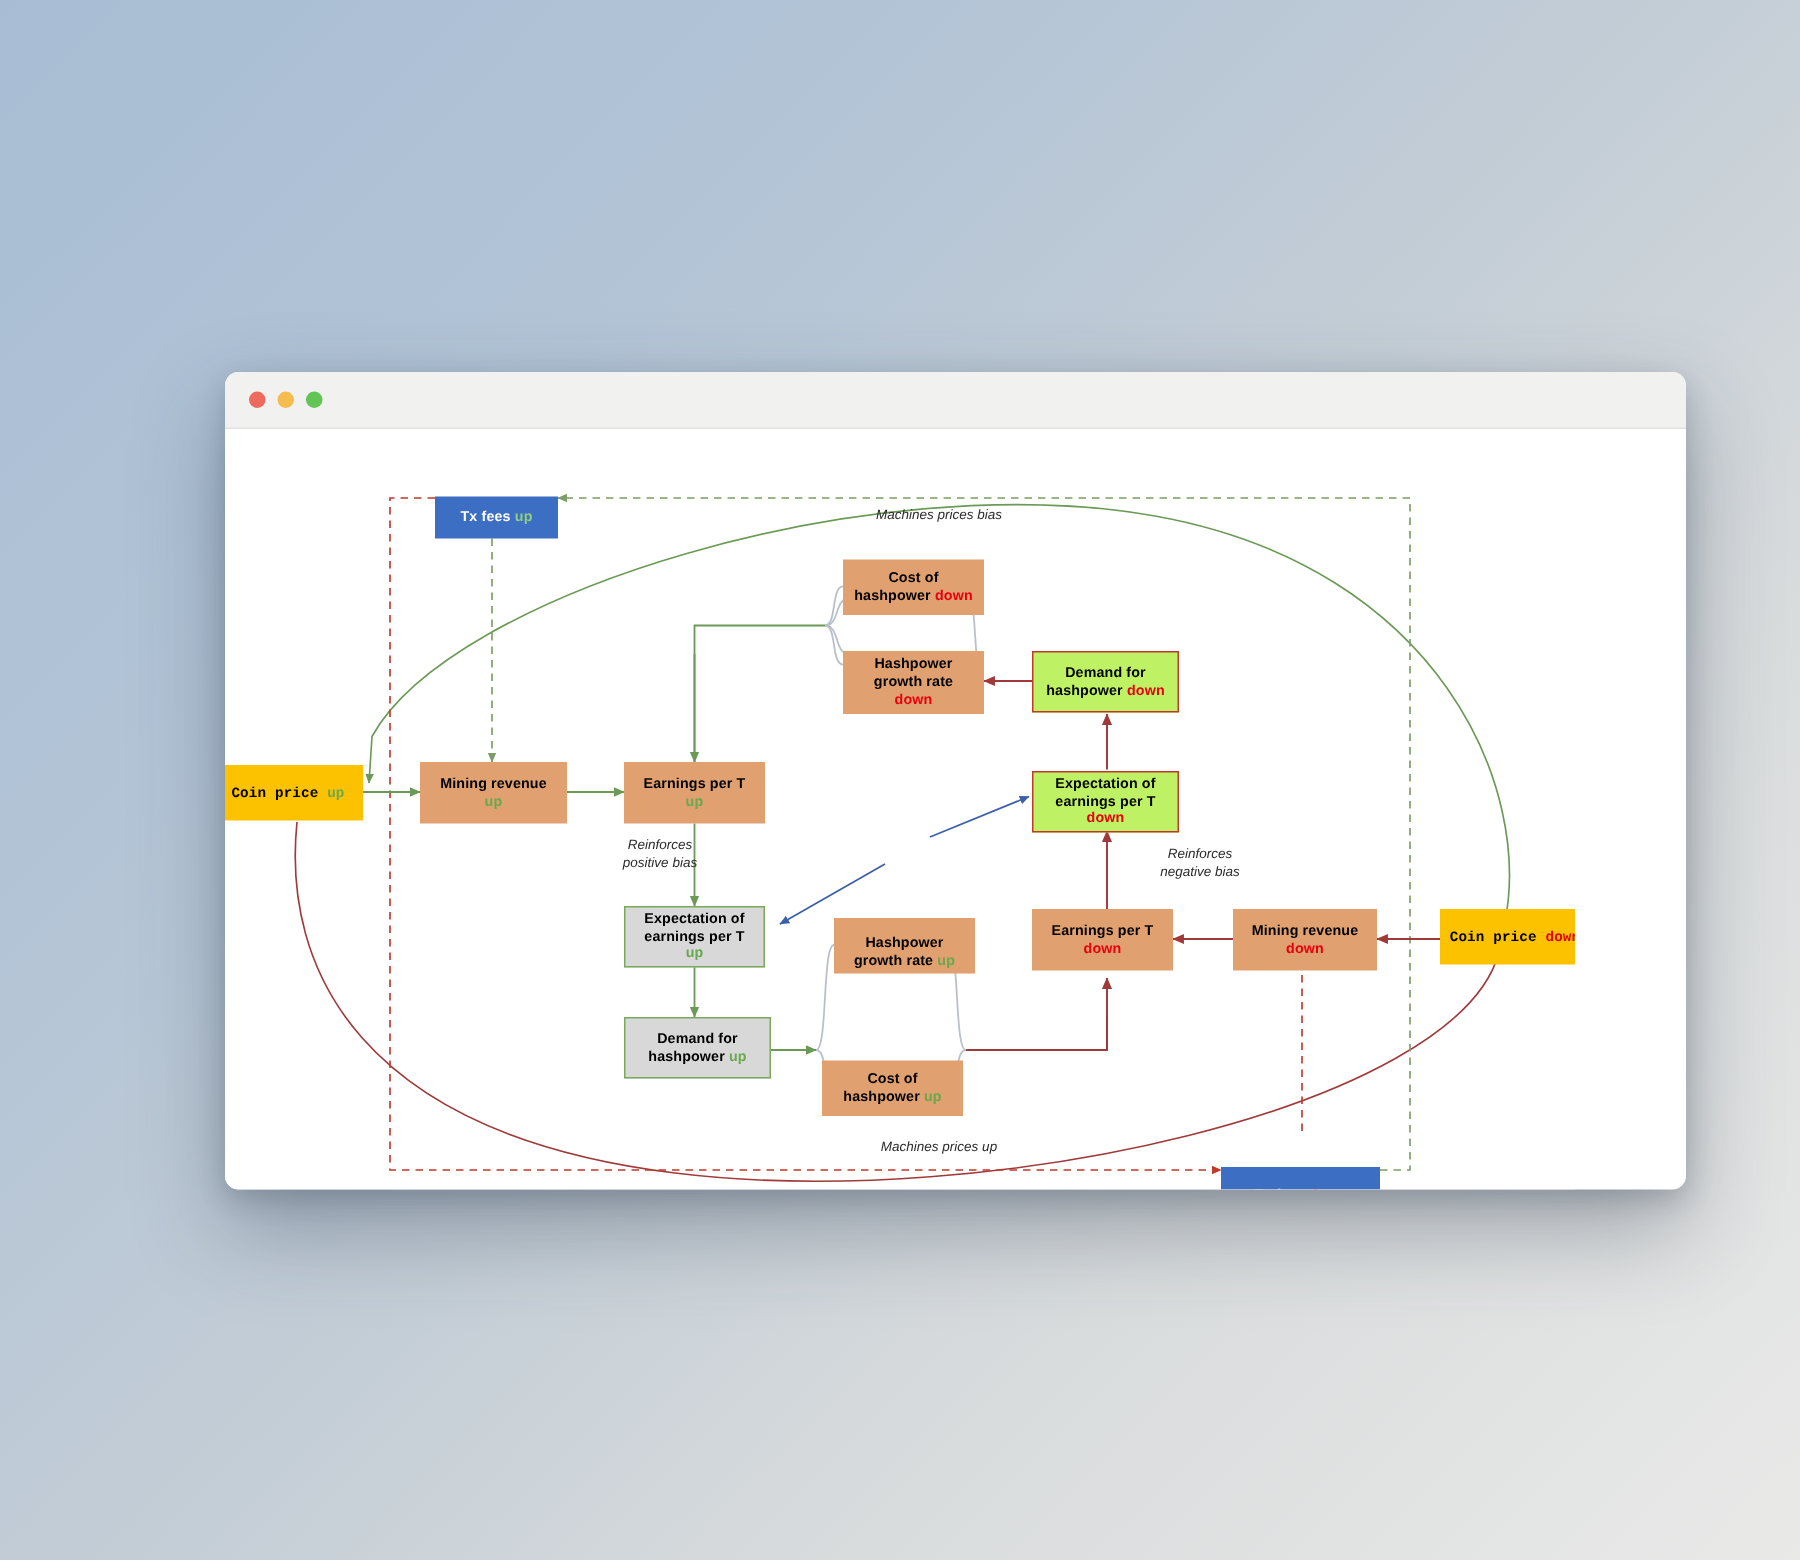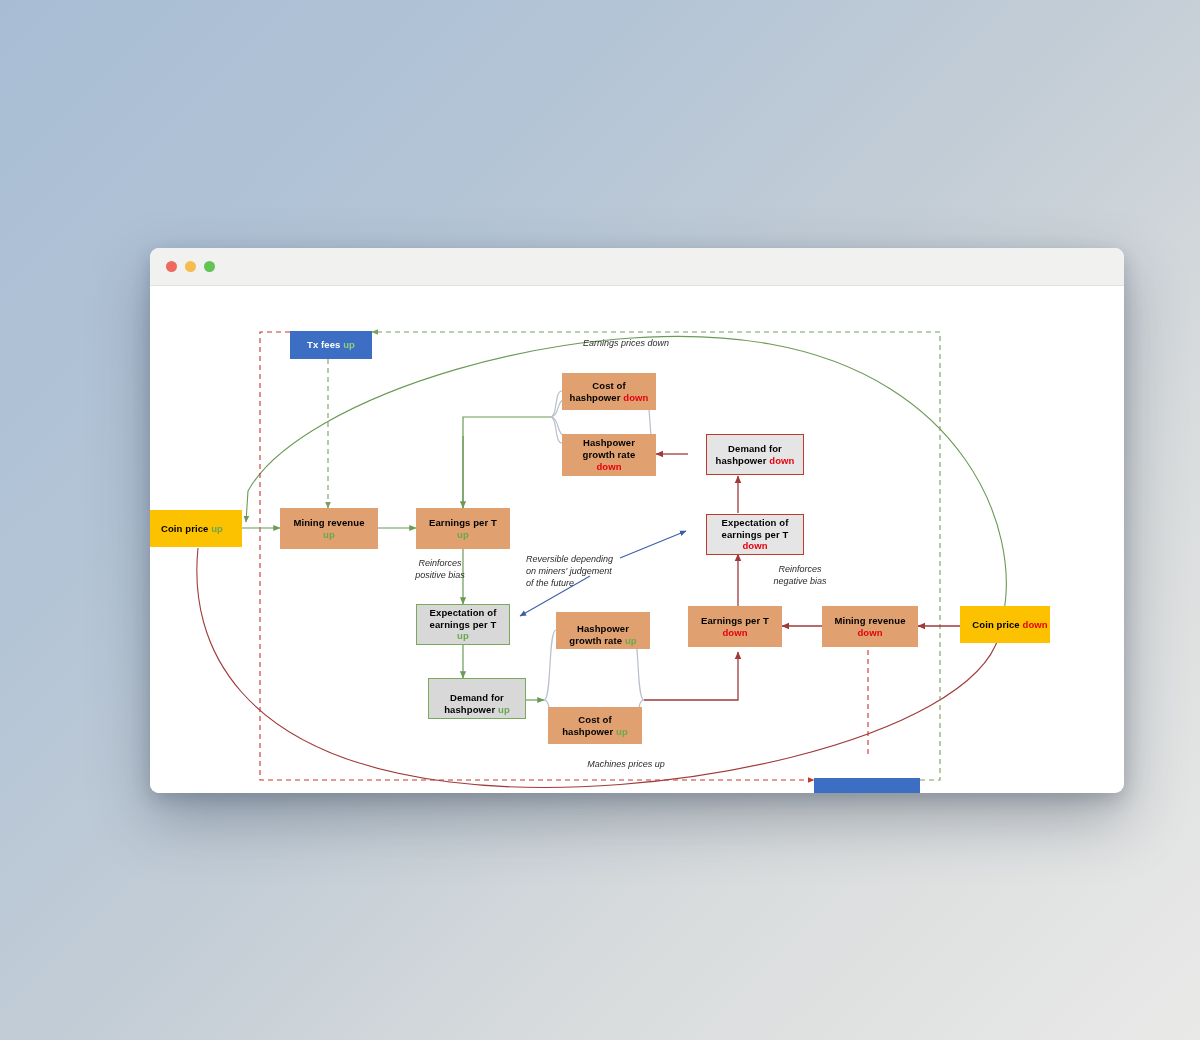--- a/index.html
+++ b/index.html
@@ -34,25 +34,25 @@
     position:absolute;box-sizing:border-box;
     display:flex;align-items:center;justify-content:center;
     text-align:center;font-weight:bold;font-size:9.5px;line-height:1.25;
     color:#000;letter-spacing:.1px;padding:2px 4px;
   }
   .node .up{color:#6aa84f;}
   .node .down{color:#e8000d;}
   .n-blue{background:#3c6fc4;color:#fff;}
   .n-blue .up{color:#8fce7e;}
   .n-blue .down{color:#ff2b2b;}
-  .n-gold{background:#fcc200;}
+  .n-gold{background:#fcc200;font-family:Liberation Mono, monospace;}
   .n-gold .down{color:#e8000d;}
   .n-tan{background:#e0a070;}
   .n-grey-green{background:#d8d8d8;border:1.3px solid #7aa95c;}
-  .n-grey-red{background:#e5e5e5;border:1.3px solid #c0392b;margin-left:18px;}
+  .n-grey-red{background:#bef264;border:1.3px solid #c0392b;}
 
   .note{
     position:absolute;font-style:italic;font-size:9px;line-height:1.32;
     color:#2b2b2b;text-align:center;
   }
 </style>
 </head>
 <body>
 
 <div id="desktop">
@@ -202,21 +202,21 @@
       <div class="node n-grey-red" style="left:538px;top:228px;width:98px;height:41px;">
         <span><span>Expectation of earnings per T</span><br>
         <span class="down">down</span></span>
       </div>
 
       <div class="node n-grey-green" style="left:266px;top:318px;width:94px;height:41px;">
         <span><span>Expectation of earnings per T</span><br>
         <span class="up">up</span></span>
       </div>
 
-      <div class="node n-grey-green" style="left:278px;top:392px;width:98px;height:41px;align-items:flex-end;">
+      <div class="node n-grey-green" style="left:266px;top:392px;width:98px;height:41px;">
         <span><span>Demand for hashpower</span>
         <span class="up">up</span></span>
       </div>
 
       <div class="node n-tan" style="left:406px;top:326px;width:94px;height:37px;align-items:flex-end;">
         <span><span>Hashpower growth rate</span>
         <span class="up">up</span></span>
       </div>
 
       <div class="node n-tan" style="left:398px;top:421px;width:94px;height:37px;">
@@ -237,29 +237,26 @@
       <div class="node n-gold" style="left:810px;top:320px;width:100px;height:37px;">
         <span><span>Coin price</span>
         <span class="down">down</span></span>
       </div>
 
       <div class="node n-blue" style="left:664px;top:492px;width:106px;height:37px;">
         <span><span>Tx fees</span>
         <span class="down">down</span></span>
       </div>
 
-      <div class="note" style="left:396px;top:52px;width:160px;">Earnings prices down</div>
+      <div class="note" style="left:396px;top:52px;width:160px;">Machines prices bias</div>
 
       <div class="note" style="left:396px;top:473px;width:160px;">Machines prices up</div>
 
       <div class="note" style="left:230px;top:272px;width:120px;white-space:pre-line;">Reinforces
 positive bias</div>
 
       <div class="note" style="left:590px;top:278px;width:120px;white-space:pre-line;">Reinforces
 negative bias</div>
 
-      <div class="note" style="left:376px;top:268px;width:150px;white-space:pre-line;text-align:left;">Reversible depending
-on miners' judgement
-of the future</div>
 
     </div>
   </div>
 </div>
 
 </body></html>

